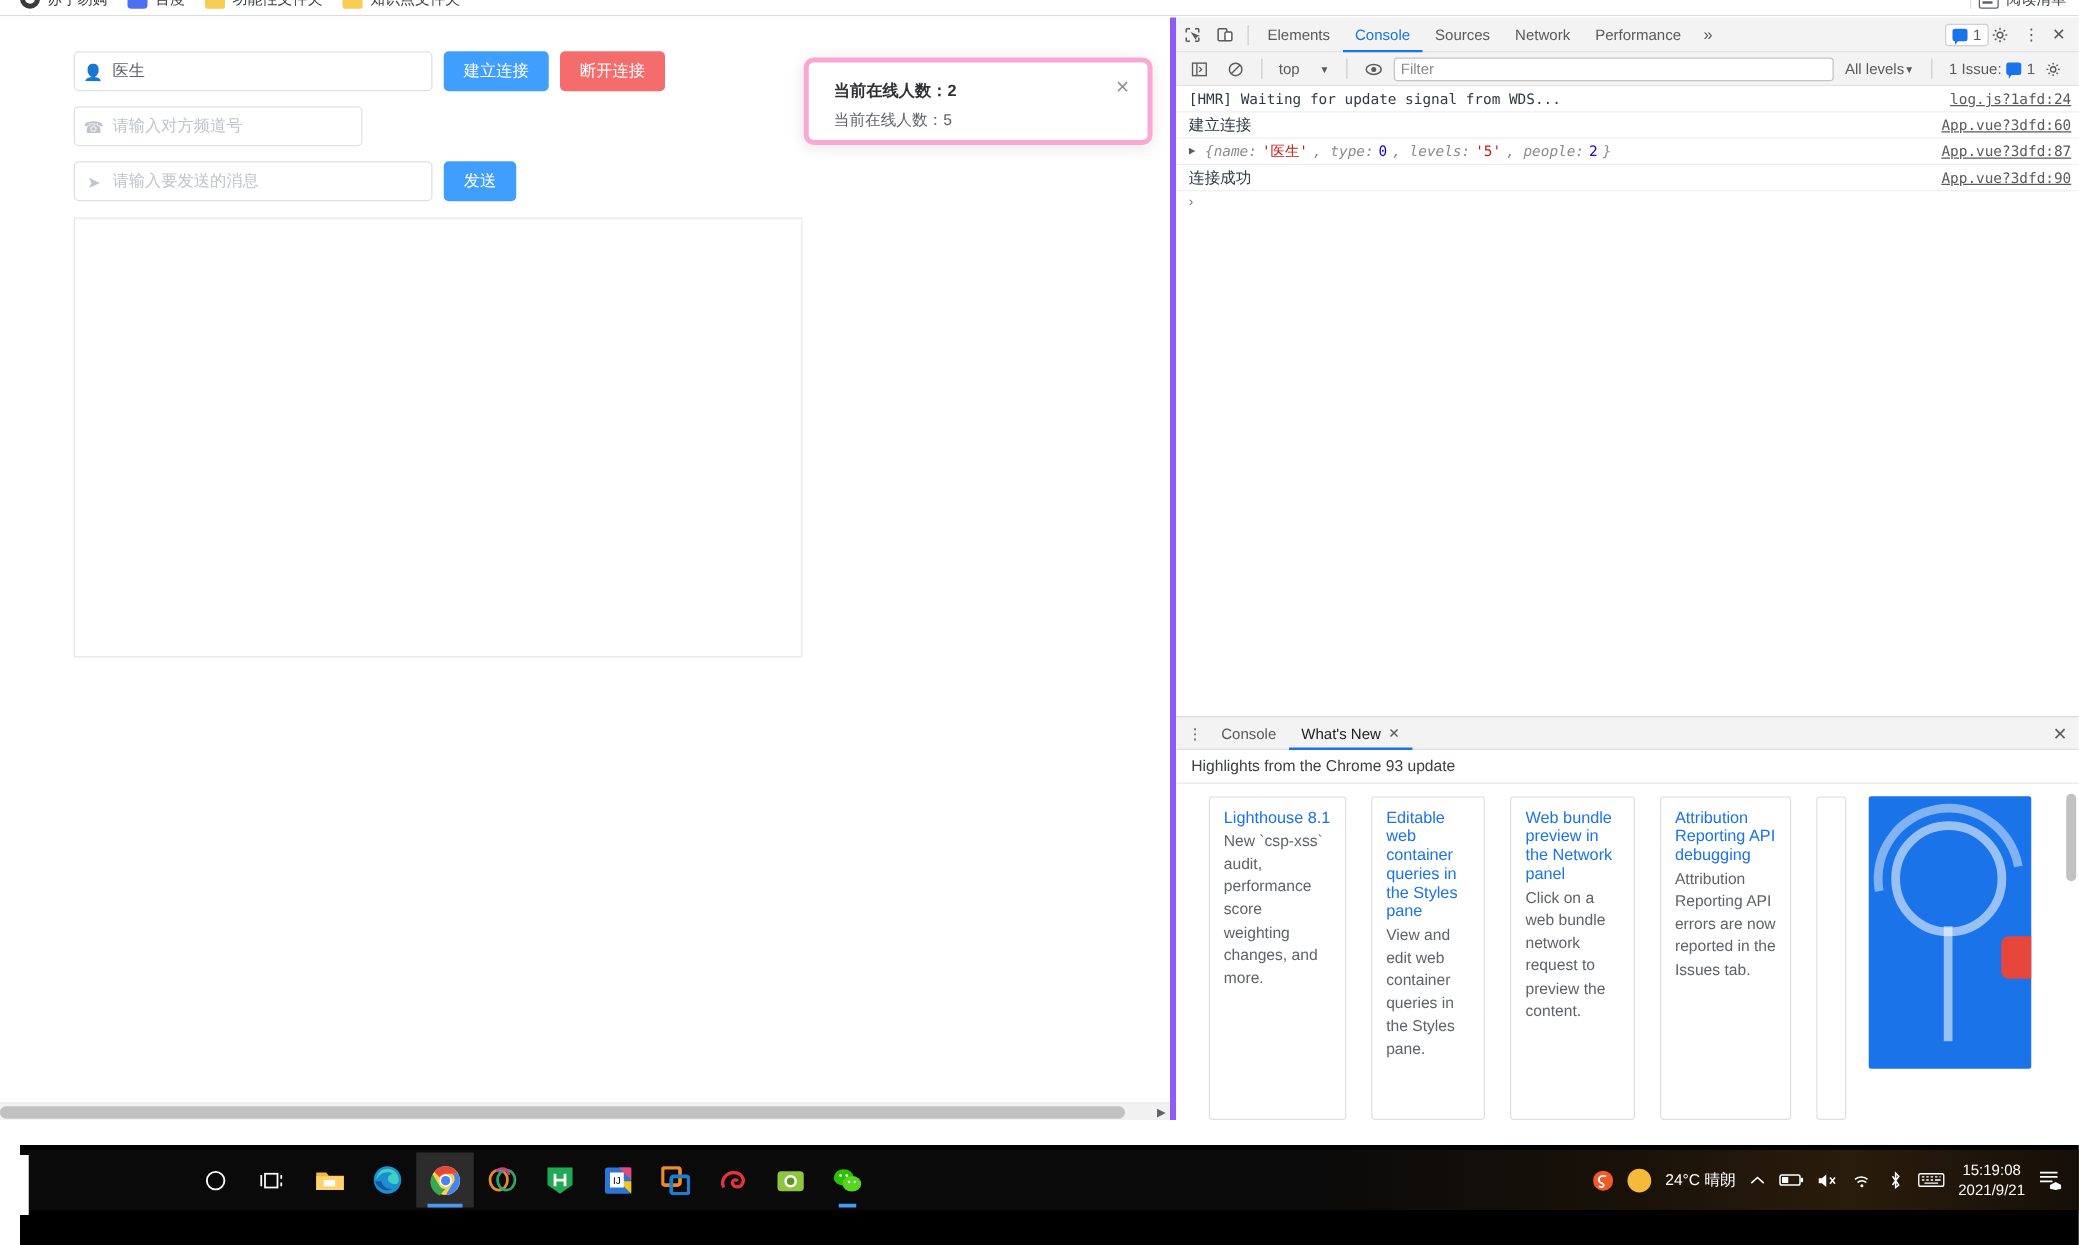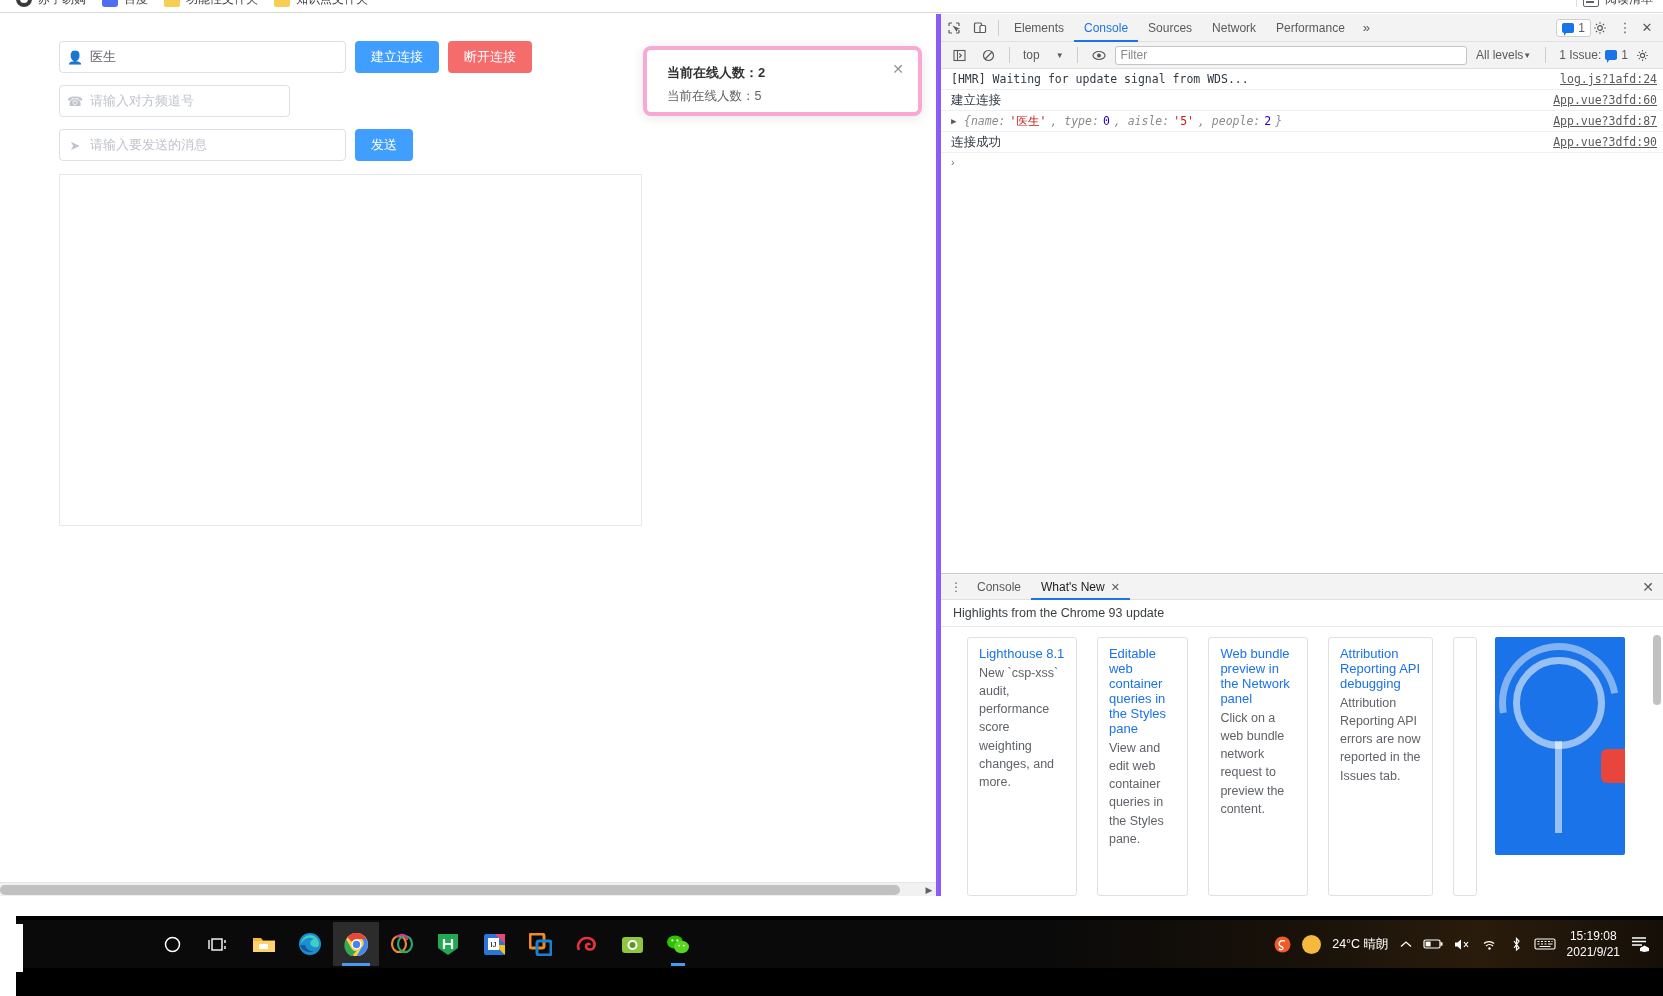--- a/index.html
+++ b/index.html
@@ -411,21 +411,21 @@
         <span class="log-text log-cjk">建立连接</span>
         <span class="src-link">App.vue?3dfd:60</span>
       </div>
       <div class="log-row">
         <span class="log-text">
           <span class="disclosure">▶</span>
           <span class="tok-punc">{name: </span>
             <span class="tok-str">'医生'</span>
             <span class="tok-punc">, type: </span>
             <span class="tok-num">0</span>
-            <span class="tok-punc">, aisle: </span>
+            <span class="tok-punc">, levels: </span>
             <span class="tok-str">'5'</span>
             <span class="tok-punc">, people: </span>
             <span class="tok-num">2</span>
             <span class="tok-punc">}</span>
         </span>
         <span class="src-link">App.vue?3dfd:87</span>
       </div>
       <div class="log-row">
         <span class="log-text log-cjk">连接成功</span>
         <span class="src-link">App.vue?3dfd:90</span>

